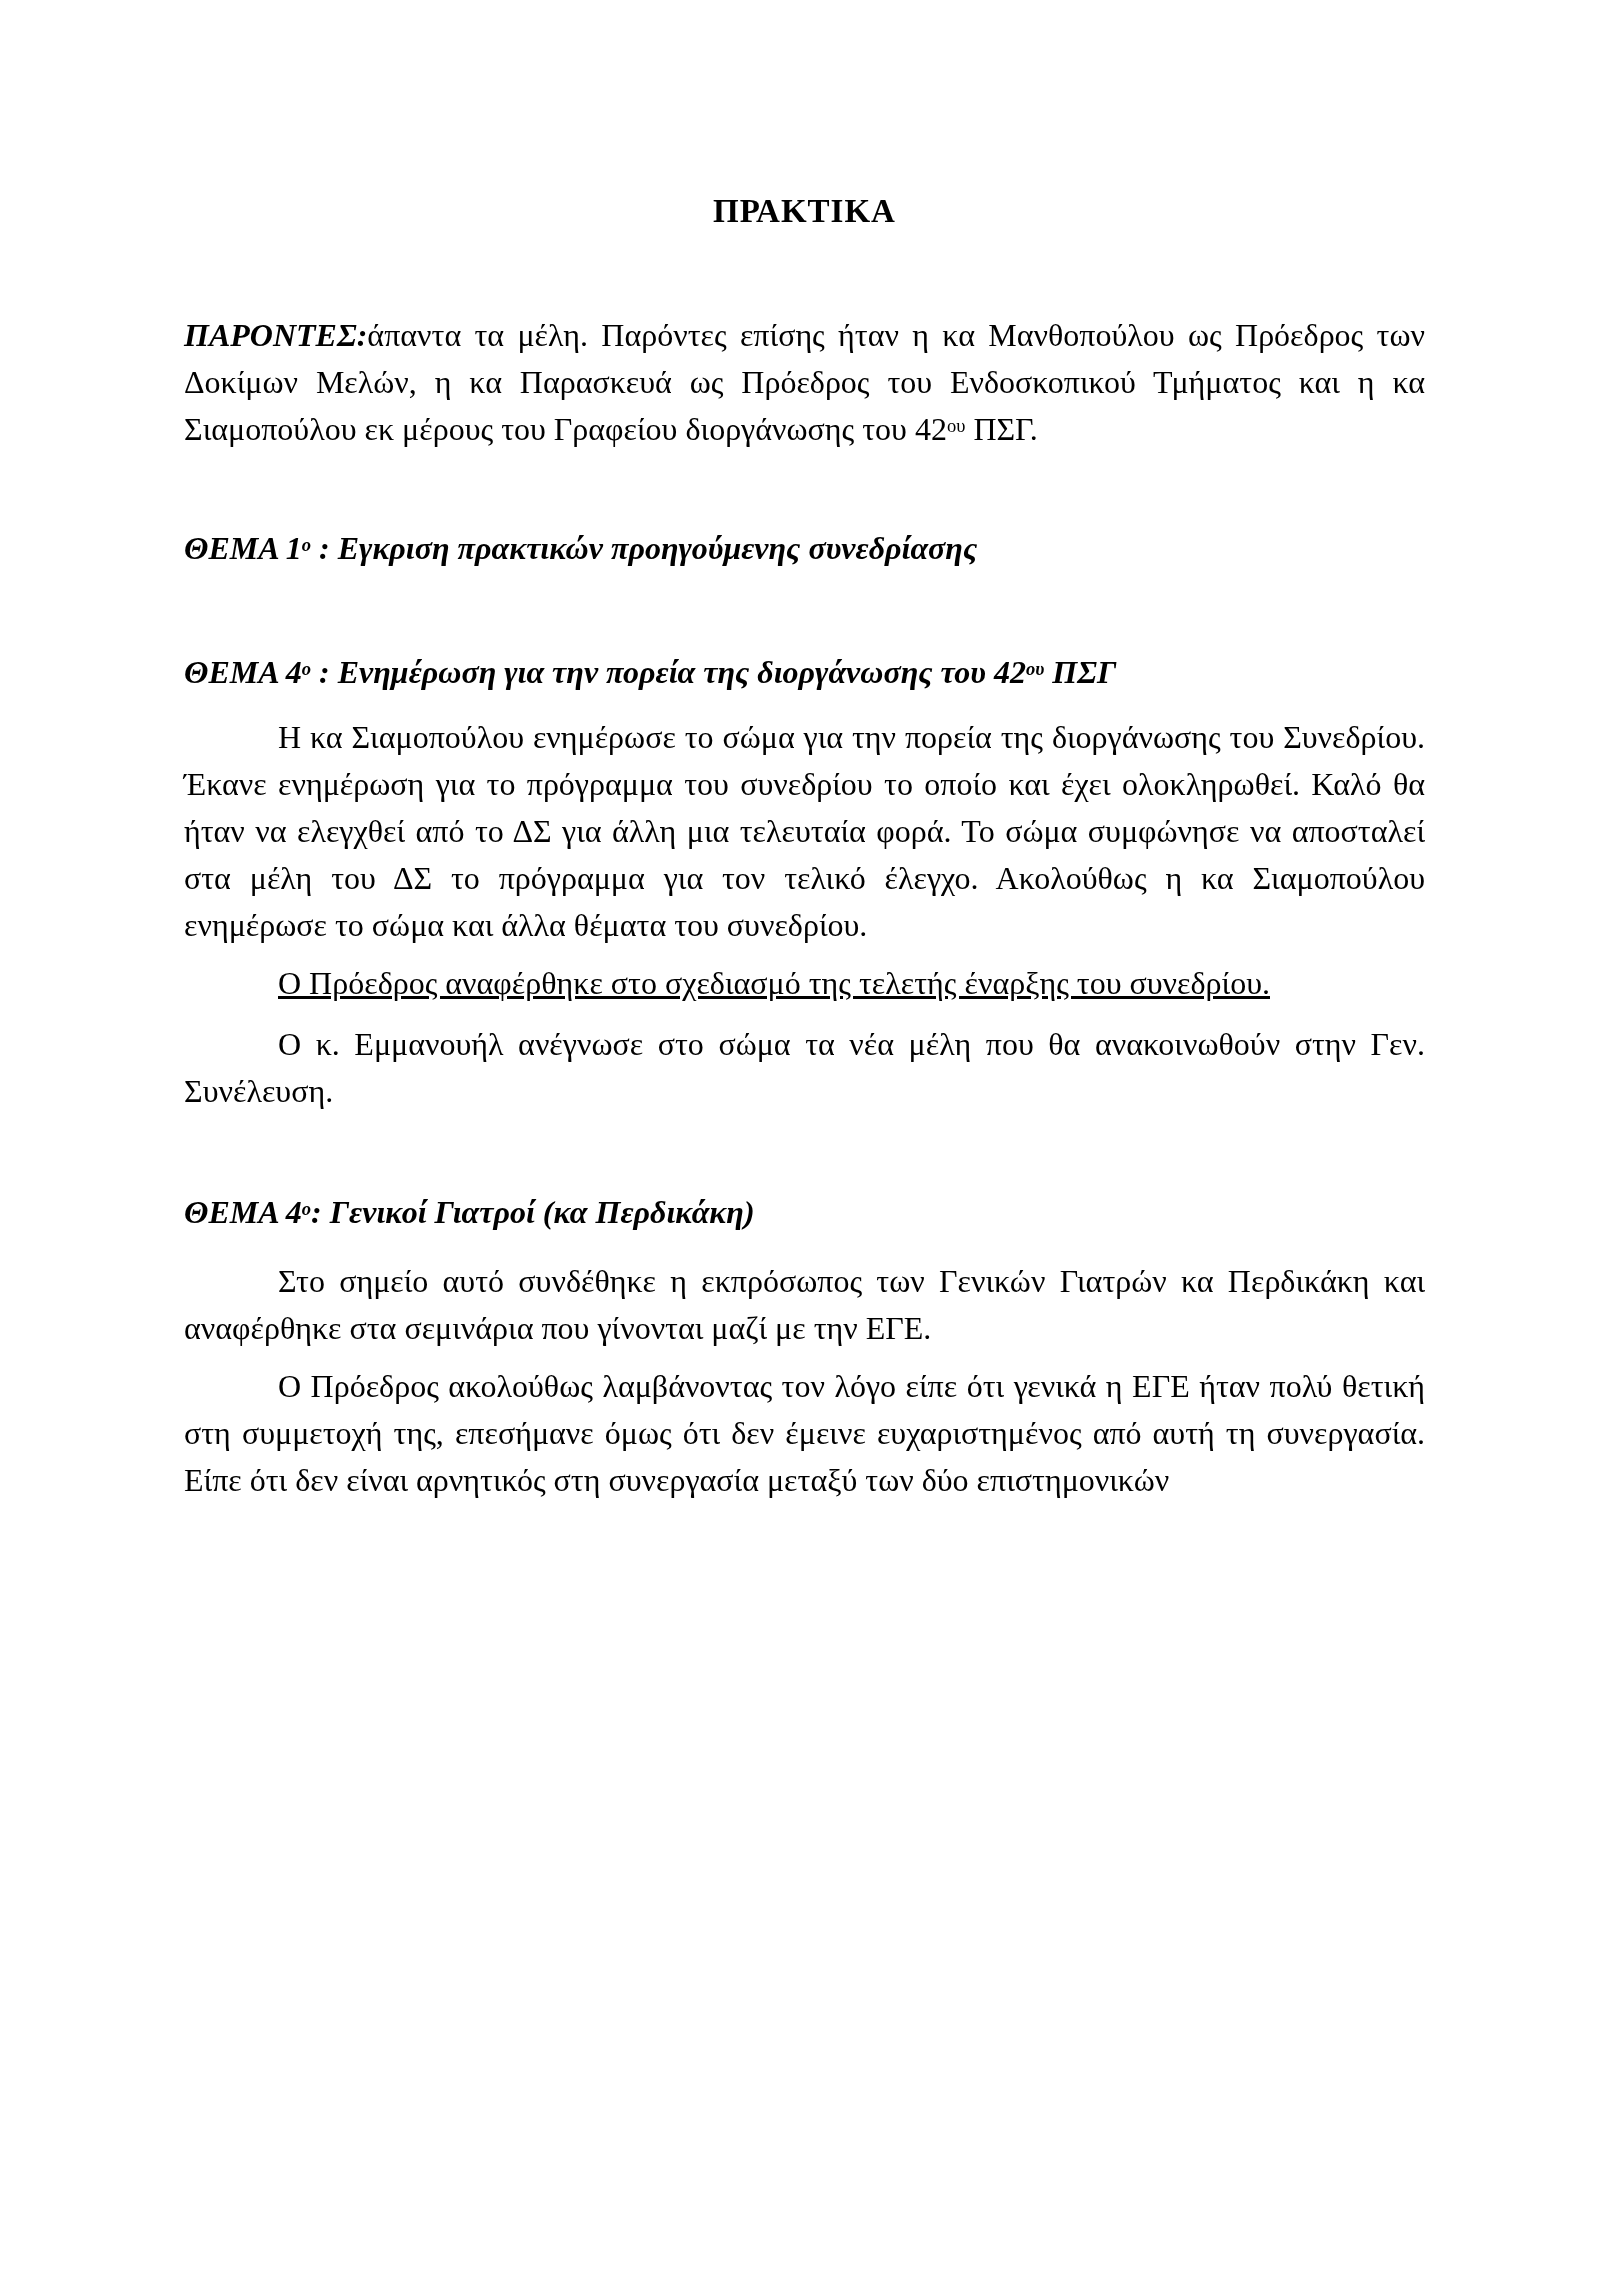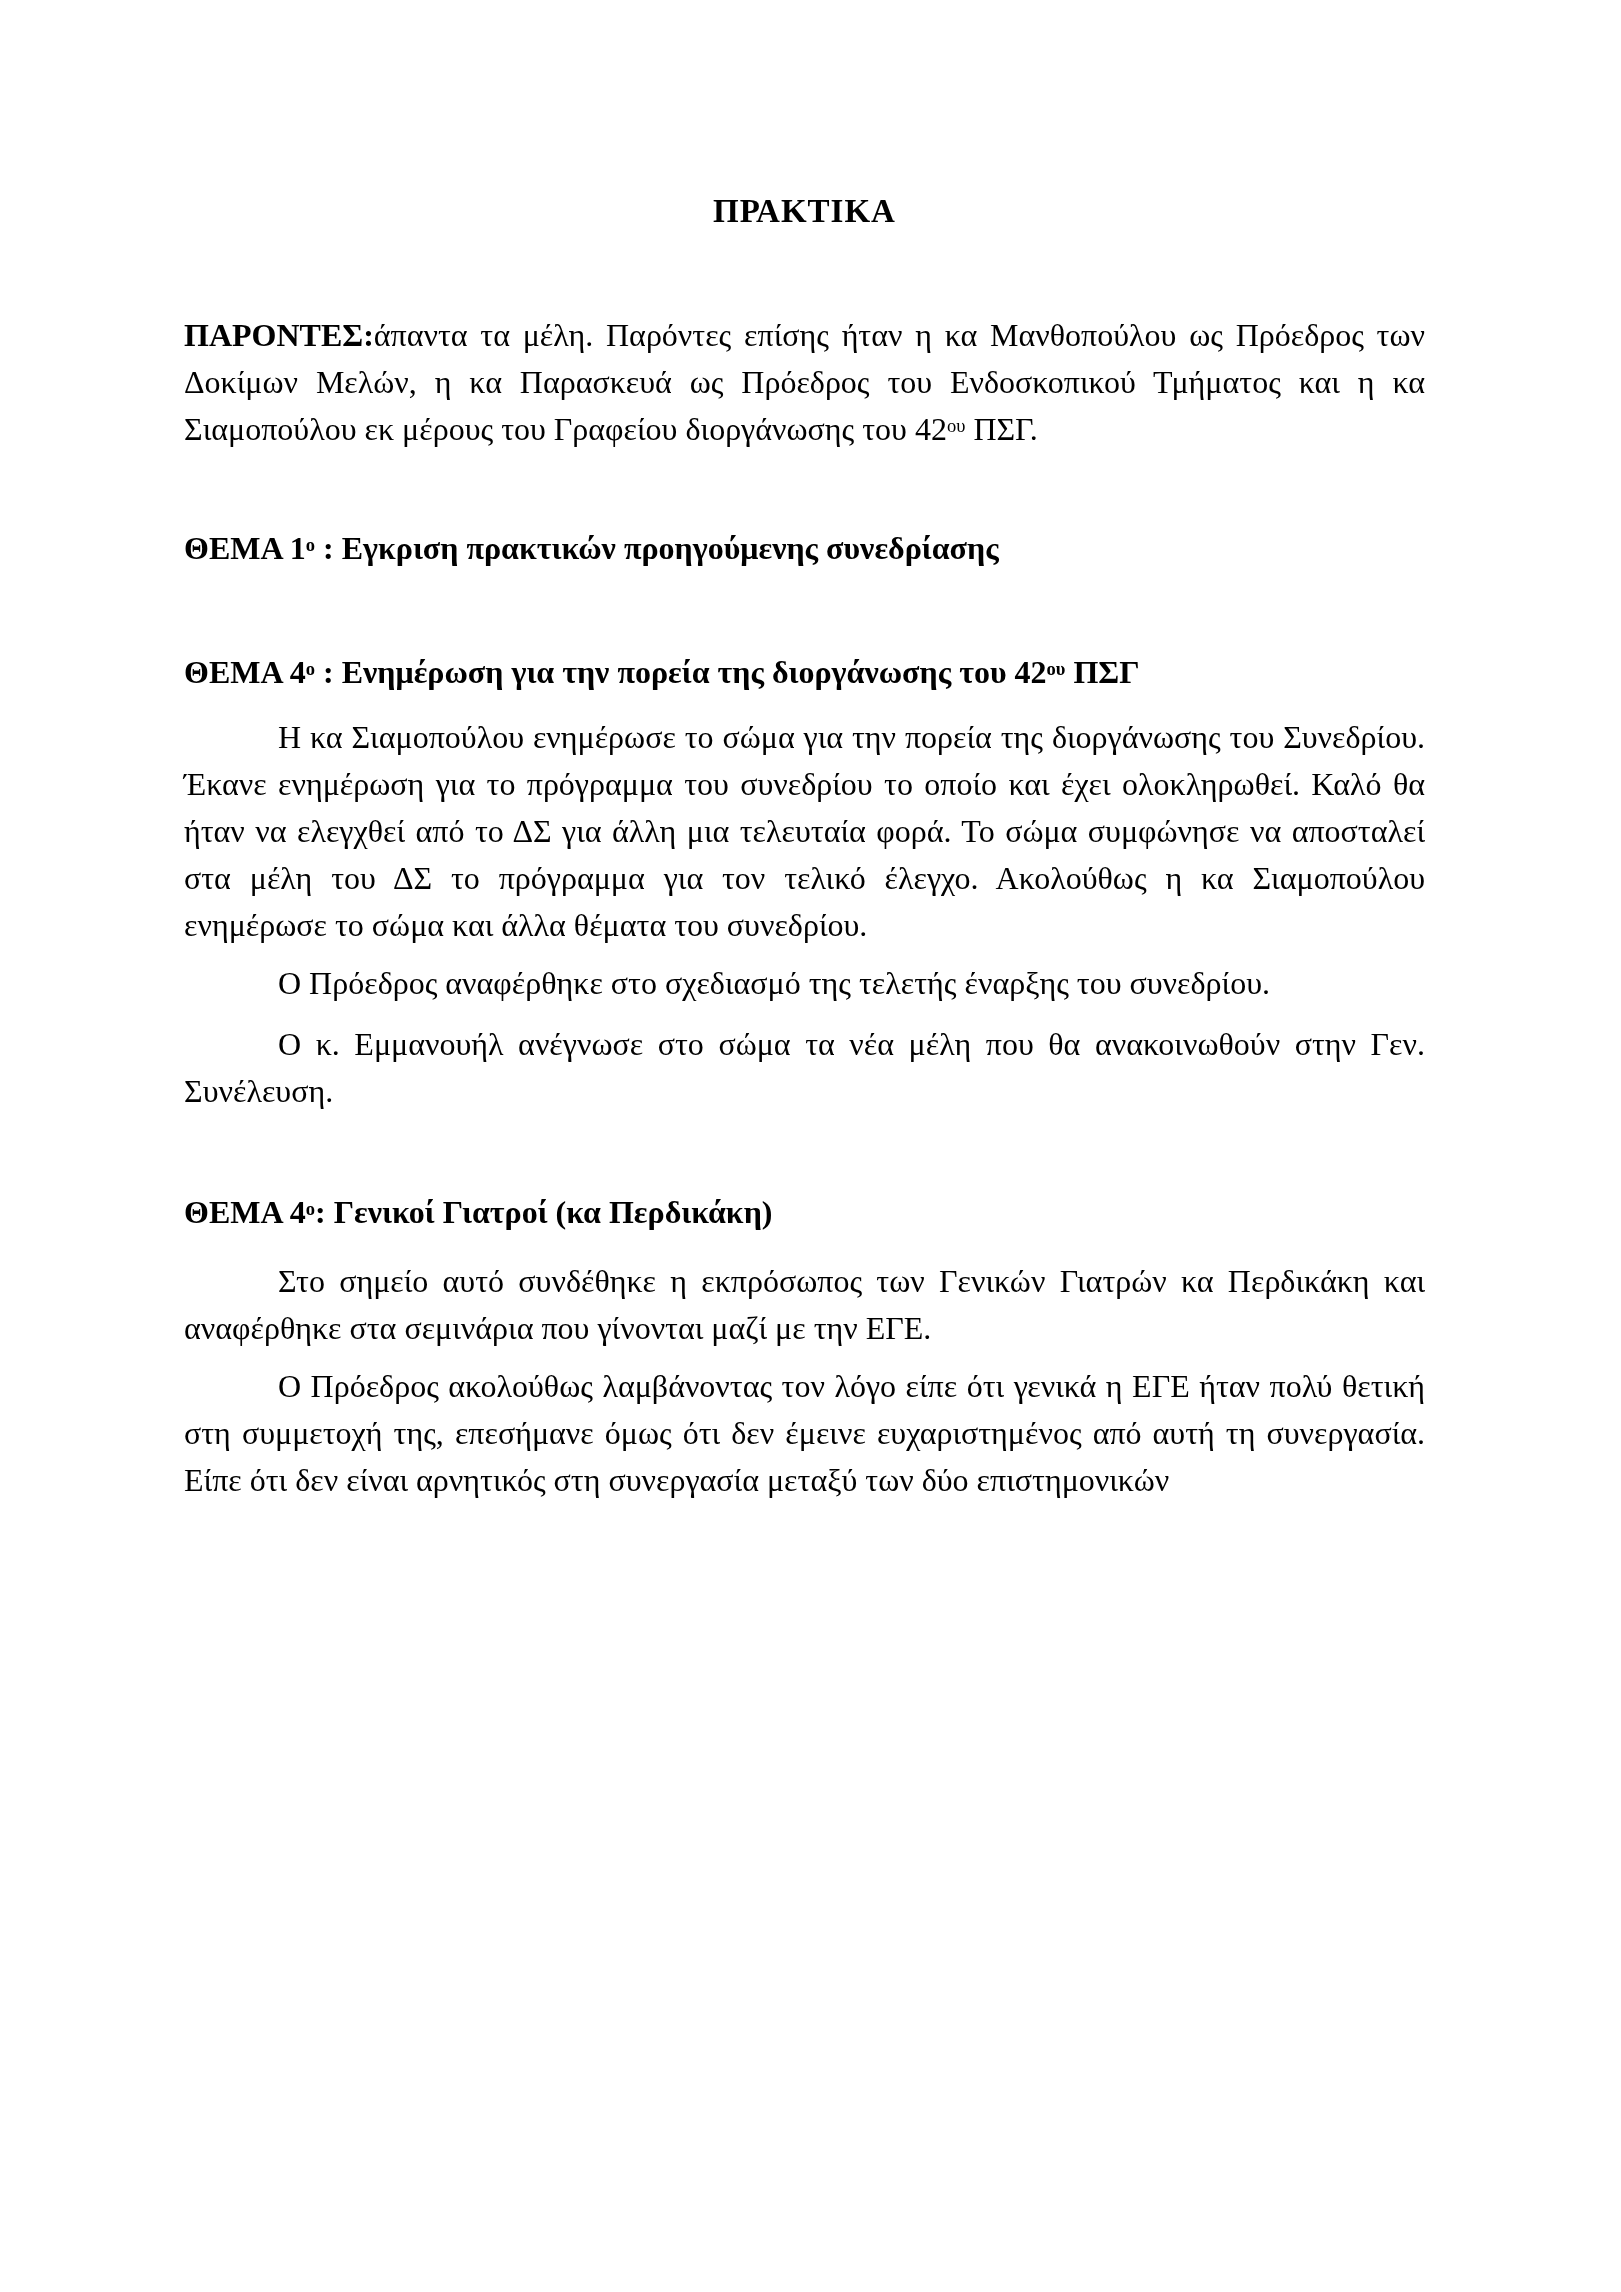--- a/index.html
+++ b/index.html
@@ -34,39 +34,40 @@
     margin: 0;
   }
   p.heading {
     font-weight: bold;
   }
   p.indent {
     text-indent: 94px;
   }
   .bold {
     font-weight: bold;
+    font-style: italic;
   }
   sup.ord {
     font-size: 0.58em;
     line-height: 0;
     vertical-align: baseline;
     position: relative;
     top: -0.45em;
   }
 </style>
 </head>
 <body>
 
 <div class="page">
   <h1 class="doc-title">ΠΡΑΚΤΙΚΑ</h1>
   <div id="doc-body">
       <p class="block paragraph" style="margin-top: 77px;"><span class="bold">ΠΑΡΟΝΤΕΣ:</span><span>άπαντα τα μέλη.  Παρόντες επίσης ήταν η κα Μανθοπούλου ως Πρόεδρος των Δοκίμων Μελών, η κα Παρασκευά ως Πρόεδρος του Ενδοσκοπικού Τμήματος και η κα Σιαμοπούλου εκ μέρους του Γραφείου διοργάνωσης του 42</span><sup class="ord">ου</sup><span> ΠΣΓ.</span></p>
       <p class="block heading" style="margin-top: 72px;"><span class="bold">ΘΕΜΑ 1</span><sup class="ord bold">ο</sup><span class="bold"> : Εγκριση πρακτικών προηγούμενης συνεδρίασης</span></p>
       <p class="block heading" style="margin-top: 77px;"><span class="bold">ΘΕΜΑ 4</span><sup class="ord bold">ο</sup><span class="bold"> : Ενημέρωση για την πορεία της διοργάνωσης του 42</span><sup class="ord bold">ου</sup><span class="bold"> ΠΣΓ</span></p>
       <p class="block paragraph indent" style="margin-top: 17.6px;"><span>Η κα Σιαμοπούλου ενημέρωσε το σώμα για την πορεία της διοργάνωσης του Συνεδρίου. Έκανε ενημέρωση για το πρόγραμμα του συνεδρίου το οποίο και έχει ολοκληρωθεί. Καλό θα ήταν να ελεγχθεί από το ΔΣ για άλλη μια τελευταία φορά. Το σώμα συμφώνησε να αποσταλεί στα μέλη του ΔΣ το πρόγραμμα για τον τελικό έλεγχο. Ακολούθως η κα Σιαμοπούλου ενημέρωσε το σώμα και άλλα θέματα του συνεδρίου.</span></p>
-      <p class="block paragraph indent" style="margin-top: 11.8px;"><span>Ο Πρόεδρος αναφέρθηκε στο σχεδιασμό της τελετής έναρξης του συνεδρίου.</span></p>
+      <p class="block paragraph indent" style="margin-top: 11.8px; text-decoration: underline;"><span>Ο Πρόεδρος αναφέρθηκε στο σχεδιασμό της τελετής έναρξης του συνεδρίου.</span></p>
       <p class="block paragraph indent" style="margin-top: 13.7px;"><span>Ο κ. Εμμανουήλ ανέγνωσε στο σώμα τα νέα μέλη που θα ανακοινωθούν στην Γεν. Συνέλευση.</span></p>
       <p class="block heading" style="margin-top: 74px;"><span class="bold">ΘΕΜΑ 4</span><sup class="ord bold">ο</sup><span class="bold">: Γενικοί Γιατροί (κα Περδικάκη)</span></p>
       <p class="block paragraph indent" style="margin-top: 21.6px;"><span>Στο σημείο αυτό συνδέθηκε η εκπρόσωπος των Γενικών Γιατρών κα Περδικάκη και αναφέρθηκε στα σεμινάρια που γίνονται μαζί με την ΕΓΕ.</span></p>
       <p class="block paragraph indent" style="margin-top: 11.8px;"><span>Ο Πρόεδρος ακολούθως λαμβάνοντας τον λόγο είπε ότι γενικά η ΕΓΕ ήταν πολύ θετική στη συμμετοχή της, επεσήμανε όμως ότι δεν έμεινε ευχαριστημένος από αυτή τη συνεργασία. Είπε ότι δεν είναι αρνητικός στη  συνεργασία μεταξύ των δύο επιστημονικών</span></p>
     </div>
 </div>
 
 
 </body></html>

